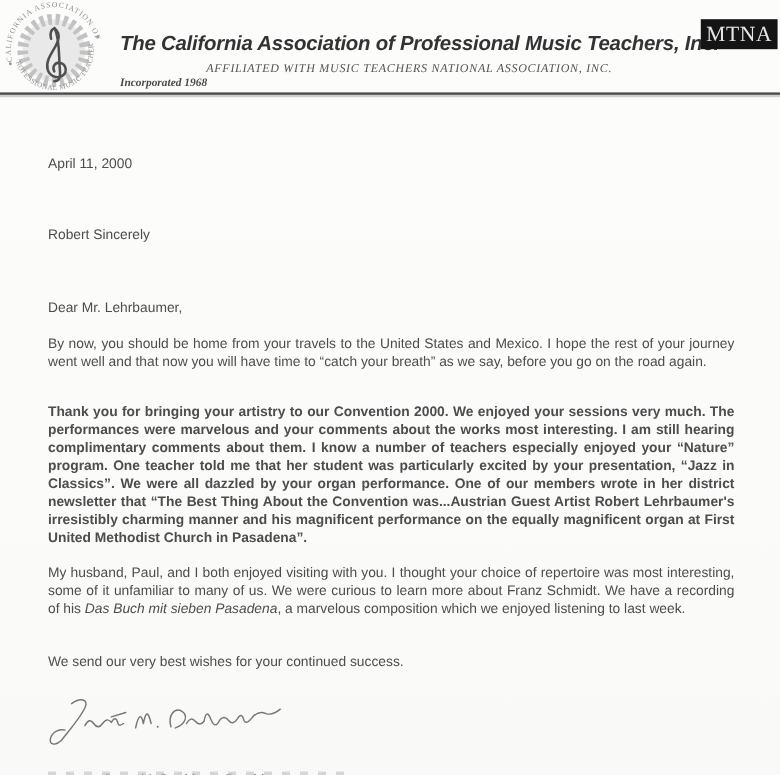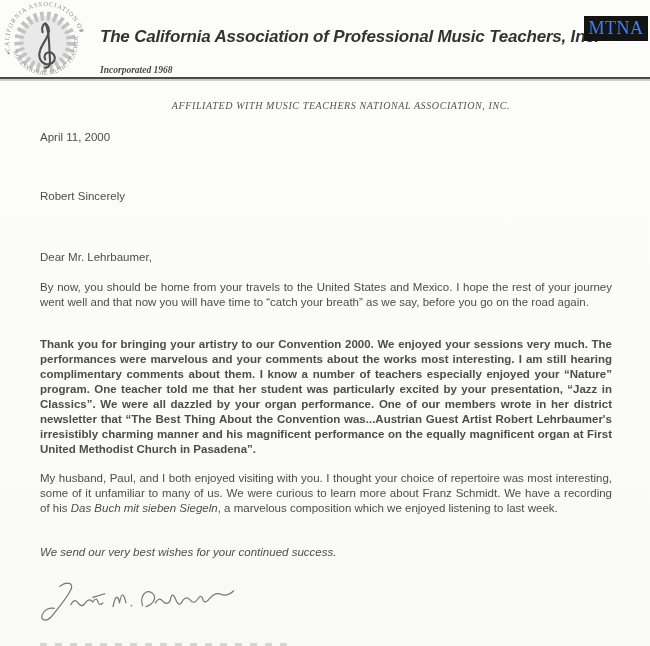--- a/index.html
+++ b/index.html
@@ -14,45 +14,45 @@
   
   .seal{position:absolute;left:-2px;top:-2px;width:100px;height:92px;}
   .org-title{
     position:absolute;left:100px;top:26px;width:482px;
     font:italic 700 17px/22px "Liberation Sans",sans-serif;
     color:#333;letter-spacing:-0.2px;white-space:nowrap;
   }
   .affiliation{
     position:absolute;left:100px;top:52px;width:482px;text-align:center;
     font:italic 400 10px/12px "Liberation Serif",serif;
-    color:#555;letter-spacing:0.6px;white-space:nowrap;margin-top:48px;
+    color:#555;letter-spacing:0.6px;white-space:nowrap;
   }
   .incorporated{
     position:absolute;left:100px;top:65px;width:482px;
     font:italic 700 9.5px/11px "Liberation Serif",serif;color:#4a4a4a;
   }
   .mtna{
     position:absolute;left:584px;top:16px;width:64px;height:25px;
-    background:#141414;color:#3b82f6;text-align:center;
+    background:#141414;color:#e5e5e5;text-align:center;
     font:400 18px/25px "Liberation Serif",serif;letter-spacing:0.5px;
   }
   .rule{
     position:absolute;left:0;top:77px;width:650px;height:2px;
     background:#4a4a4a;box-shadow:0 2px 0 rgba(150,150,150,.45);
   }
   
   .blk{position:absolute;left:40px;width:572px;font-size:11.5px;line-height:15px;color:#4d4d4d;}
   .just{text-align:justify;}
   .date{top:130px;}
   .recipient{top:189px;}
   .salutation{top:250px;}
   .p1{top:280px;}
   .p2{top:337px;font-weight:bold;}
   .p3{top:471px;}
-  .p4{top:545px;font-style:italic;}
+  .p4{top:545px;}
   .closing{top:572px;}
   .signer{top:643px;margin-left:46px;}
   .sig-svg{position:absolute;left:36px;top:579px;width:224px;height:46px;}
   .cutoff{
     position:absolute;left:40px;top:643px;width:255px;height:3px;opacity:.45;
     background:repeating-linear-gradient(90deg,#aaa 0 7px,transparent 7px 15px);
   }
   em{font-style:italic;}
 </style>
 </head>
@@ -95,21 +95,21 @@
     <div class="rule"></div>
   </div>
 
   <div class="blk date">April 11, 2000</div>
   <div class="blk recipient">Robert Sincerely</div>
   <div class="blk just p1">By now, you should be home from your travels to the United States and Mexico.  I hope the rest of your journey went well and that now you will have time to “catch your breath” as we say, before you go on the road again.</div>
 
   <div class="blk salutation">Dear Mr. Lehrbaumer,</div>
   <div class="blk just p2">Thank you for bringing your artistry to our Convention 2000.  We enjoyed your sessions very much.  The performances were marvelous and your comments about the works most interesting.  I am still hearing complimentary comments about them.  I know a number of teachers especially enjoyed your “Nature” program.  One teacher told me that her student was particularly excited by your presentation, “Jazz in Classics”.  We were all dazzled by your organ performance.  One of our members wrote in her district newsletter that “The Best Thing About the Convention was...Austrian Guest Artist Robert Lehrbaumer's irresistibly charming manner and his magnificent performance on the equally magnificent organ at First United Methodist Church in Pasadena”.</div>
 
-  <div class="blk just p3"><span>My husband, Paul, and I both enjoyed visiting with you.  I thought your choice of repertoire was most interesting, some of it unfamiliar to many of us.  We were curious to learn more about Franz Schmidt.  We have a recording of his </span><em>Das Buch mit sieben Siegeln</em><span>, a marvelous composition which we enjoyed listening to last week.</span></div>
+  <div class="blk just p3"><span>My husband, Paul, and I both enjoyed visiting with you.  I thought your choice of repertoire was most interesting, some of it unfamiliar to many of us.  We were curious to learn more about Franz Schmidt.  We have a recording of his </span><em>Das Buch mit sieben Pasadena</em><span>, a marvelous composition which we enjoyed listening to last week.</span></div>
 
   <div class="blk p4">We send our very best wishes for your continued success.</div>
 
   <svg class="sig-svg" viewBox="0 0 240 50" aria-hidden="true">
     <title>Janet M. Davidson</title>
     <g stroke="#767676" stroke-width="1.3" fill="none" stroke-linecap="round" stroke-linejoin="round">
 
       <path d="M 24 8 C 32 2 40 4 36 12 C 31 22 22 32 15 41 C 9 47 3 45 5 39 C 7 33 13 31 18 32"></path>
 
       <path d="M 36 28 Q 40 20 44 26 T 52 26 T 60 25 Q 64 18 66 26 Q 67 29 71 26"></path>

